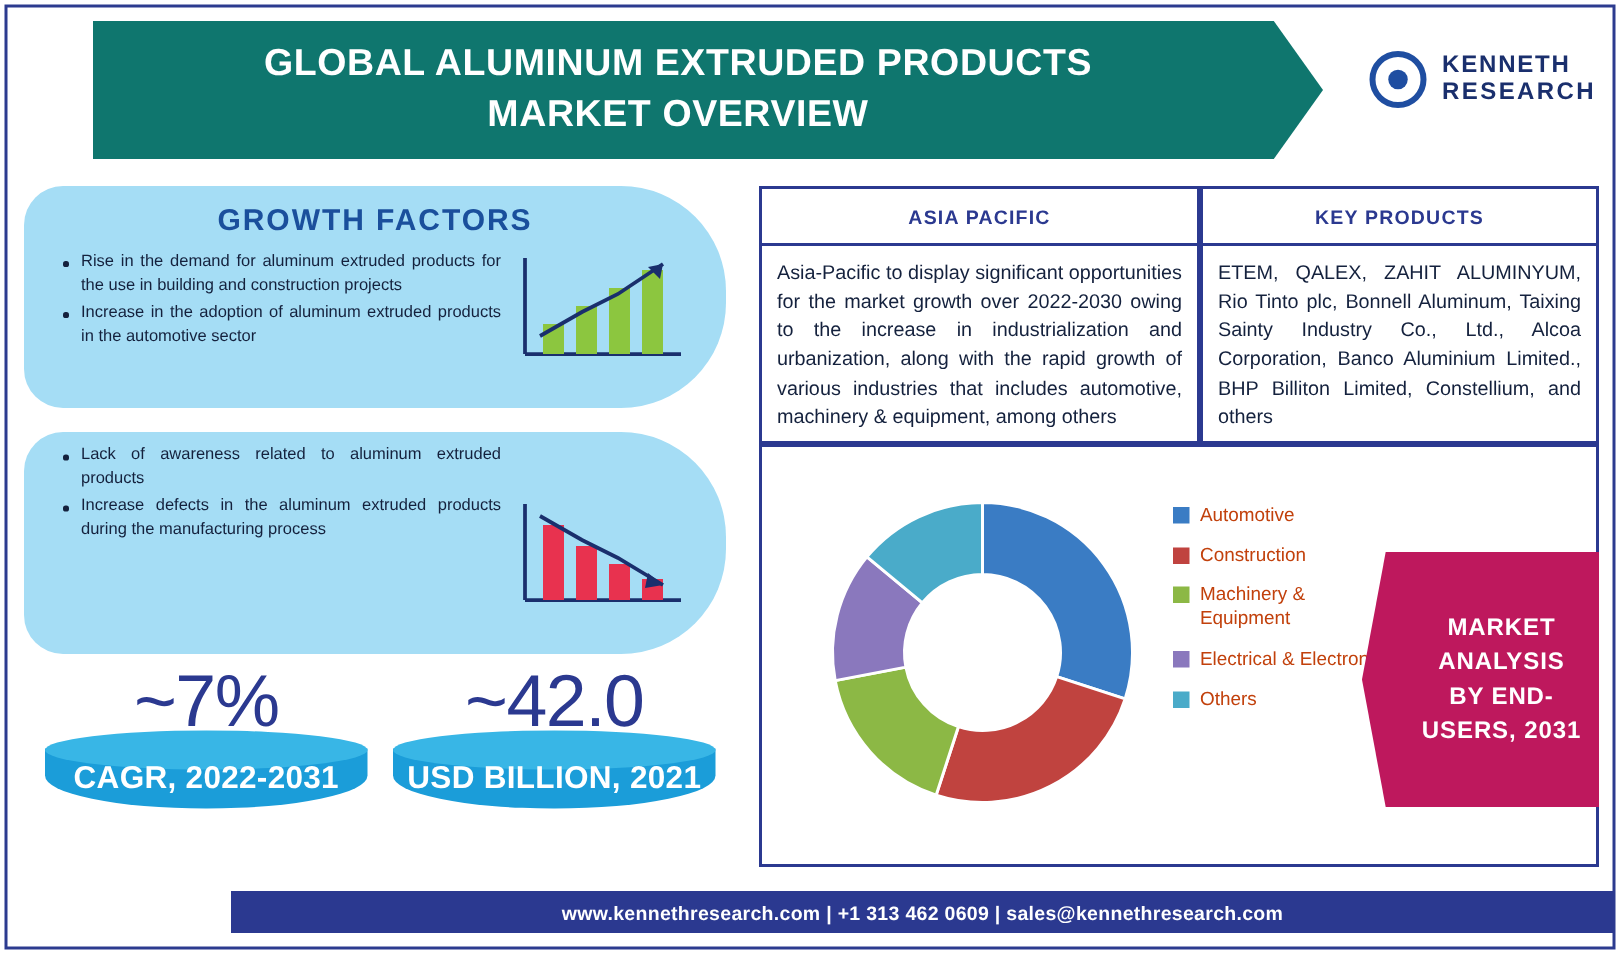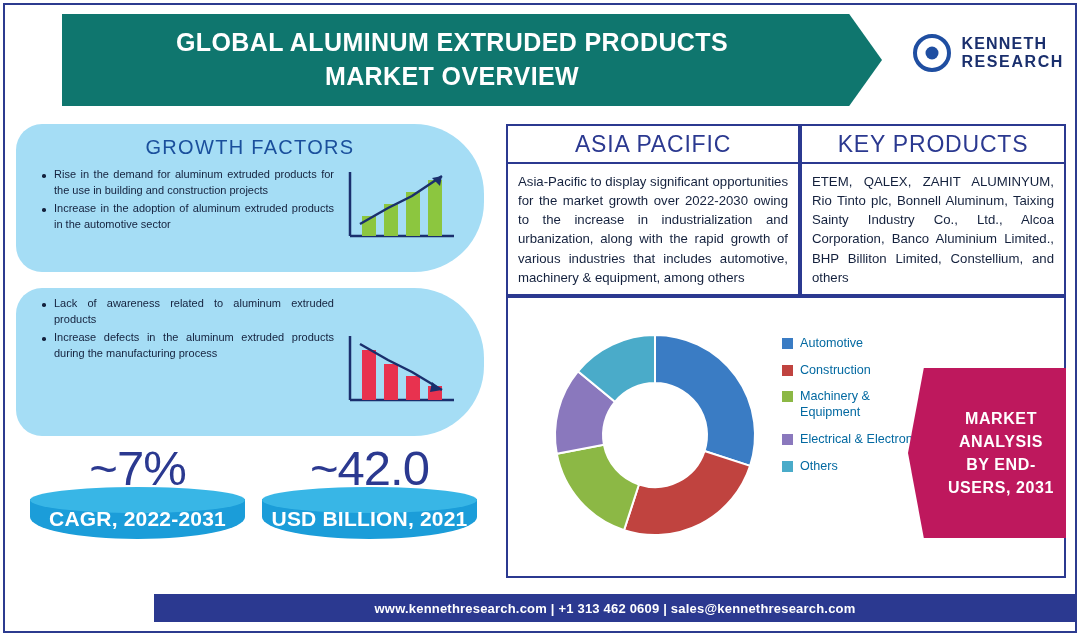--- a/index.html
+++ b/index.html
@@ -94,21 +94,21 @@
   }
   .panel-challenges {
     left: 16px; top: 288px;
     width: 468px; height: 148px;
     border-top-right-radius: 70px;
     border-bottom-right-radius: 70px;
   }
   .panel-heading {
     color: #1a4f9c;
     font-size: 20px;
-    font-weight: normal;
+    font-weight: bold;
     letter-spacing: 1.3px;
     text-align: center;
     padding-top: 12px;
   }
   .bullets {
     margin: 8px 0 0 0;
     padding: 0 150px 0 26px;
     list-style: none;
     color: #14213d;
     font-size: 11px;
@@ -188,22 +188,22 @@
   .box-apac { left: 506px; top: 124px; width: 294px; height: 172px; }
   .box-key  { left: 800px; top: 124px; width: 266px; height: 172px; }
   .box-chart{ left: 506px; top: 296px; width: 560px; height: 282px; }
   .box-head {
     border-bottom: 2px solid #2b3990;
     height: 36px;
     display: flex;
     align-items: center;
     justify-content: center;
     color: #2b3990;
-    font-size: 23px;
-    font-weight: normal;
+    font-size: 13px;
+    font-weight: bold;
     letter-spacing: 0.8px;
   }
   .box-body {
     padding: 8px 10px 0 10px;
     font-size: 13.2px;
     color: #14213d;
     text-align: justify;
     line-height: 1.45;
   }
 
@@ -211,21 +211,21 @@
   .donut-wrap {
     position: absolute;
     left: 540px; top: 320px;
     width: 230px; height: 230px;
   }
   .legend {
     position: absolute;
     left: 782px; top: 336px;
     width: 150px;
     font-size: 12.6px;
-    color: #0369a1;
+    color: #c2410c;
   }
   .legend-item {
     display: flex;
     align-items: flex-start;
     margin-bottom: 11px;
   }
   .legend-swatch {
     width: 11px; height: 11px;
     margin-right: 7px;
     margin-top: 2px;

